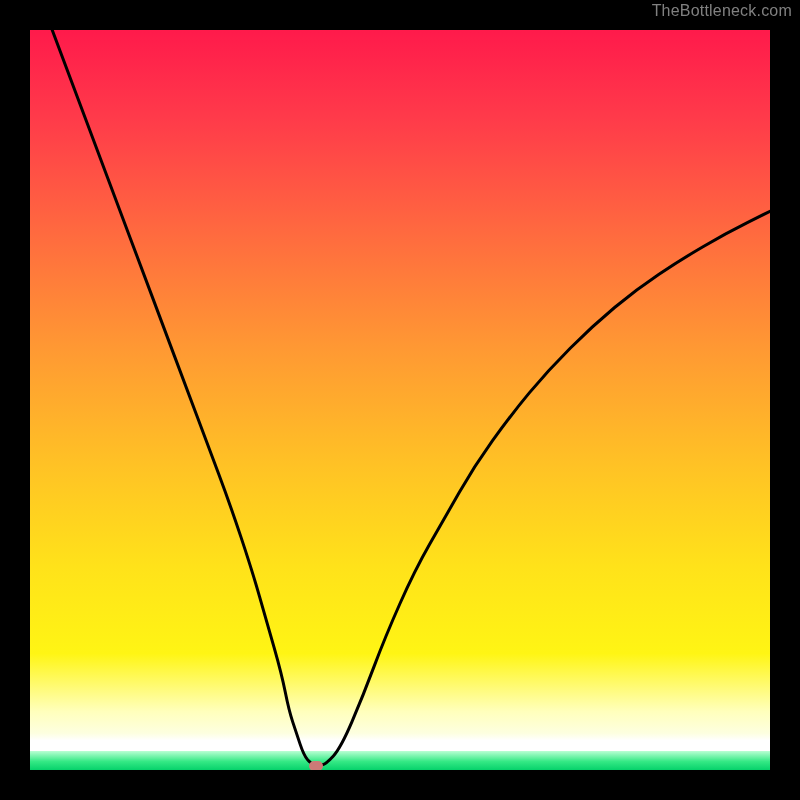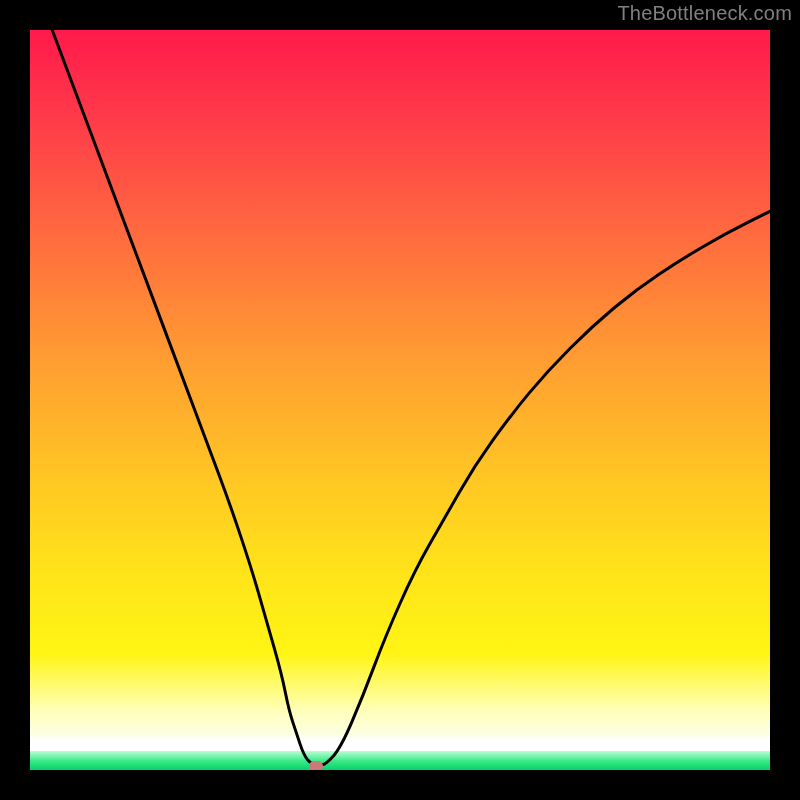--- a/index.html
+++ b/index.html
@@ -55,21 +55,21 @@
       #b9ffd4 0%,
       #35e985 55%,
       #06d26b 100%
     );
   }
   .watermark {
     position: absolute;
     top: 2px;
     right: 8px;
     color: #808080;
-    font-size: 20px;
+    font-size: 16px;
     font-weight: 500;
     letter-spacing: 0.2px;
     user-select: none;
   }
   svg.curve {
     position: absolute;
     left: 0; top: 0;
     width: 100%;
     height: 100%;
   }

